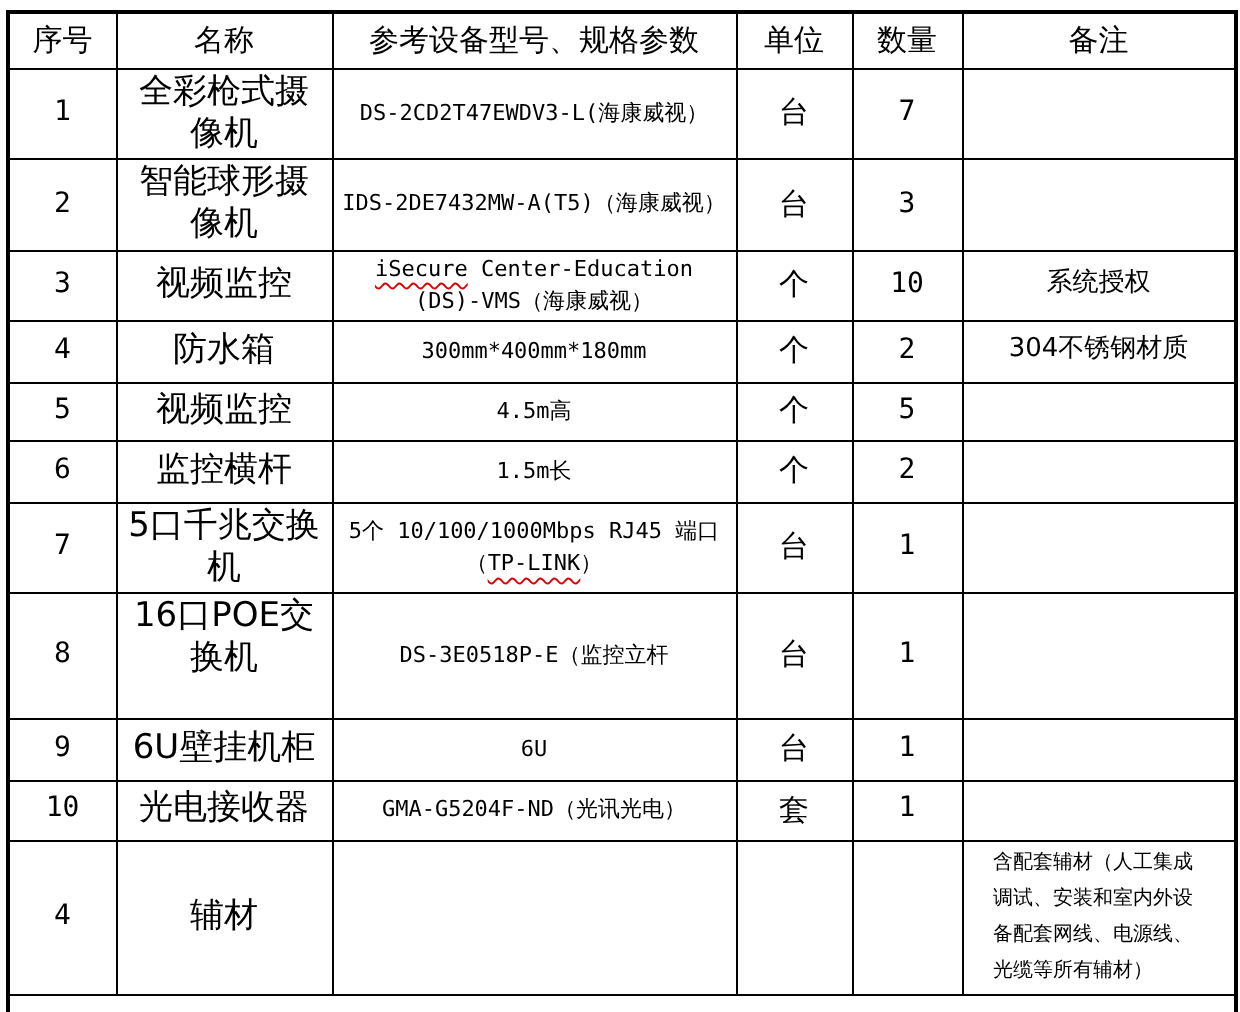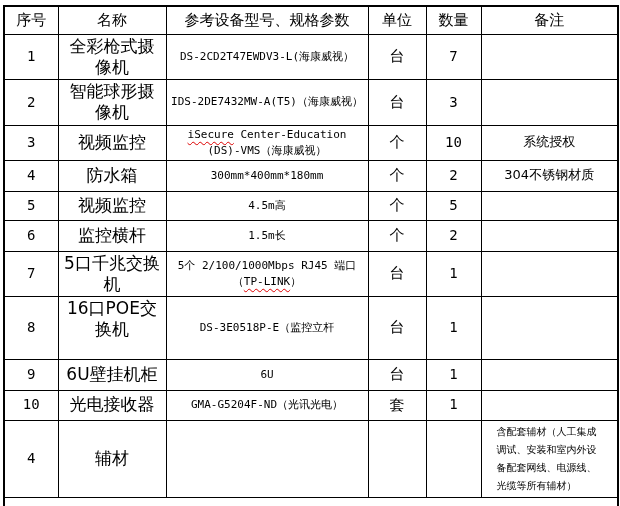--- a/index.html
+++ b/index.html
@@ -121,21 +121,21 @@
         <td class="spec">1.5m长</td>
         <td class="unit">个</td>
         <td class="num">2</td>
         <td class="note"></td>
       </tr>
 
       <tr style="height:38px">
         <td class="num">7</td>
         <td class="name">5口千兆交换机</td>
         <td class="spec">
-          <div>5个 2/100/1000Mbps RJ45 端口</div>
+          <div>5个 10/100/1000Mbps RJ45 端口</div>
           <div><span>（</span><span class="wavy">TP-LINK</span><span>）</span></div>
         </td>
         <td class="unit">台</td>
         <td class="num">1</td>
         <td class="note"></td>
       </tr>
 
       <tr style="height:35px">
         <td class="num">8</td>
         <td class="name vbottom">16口POE交换机</td>

